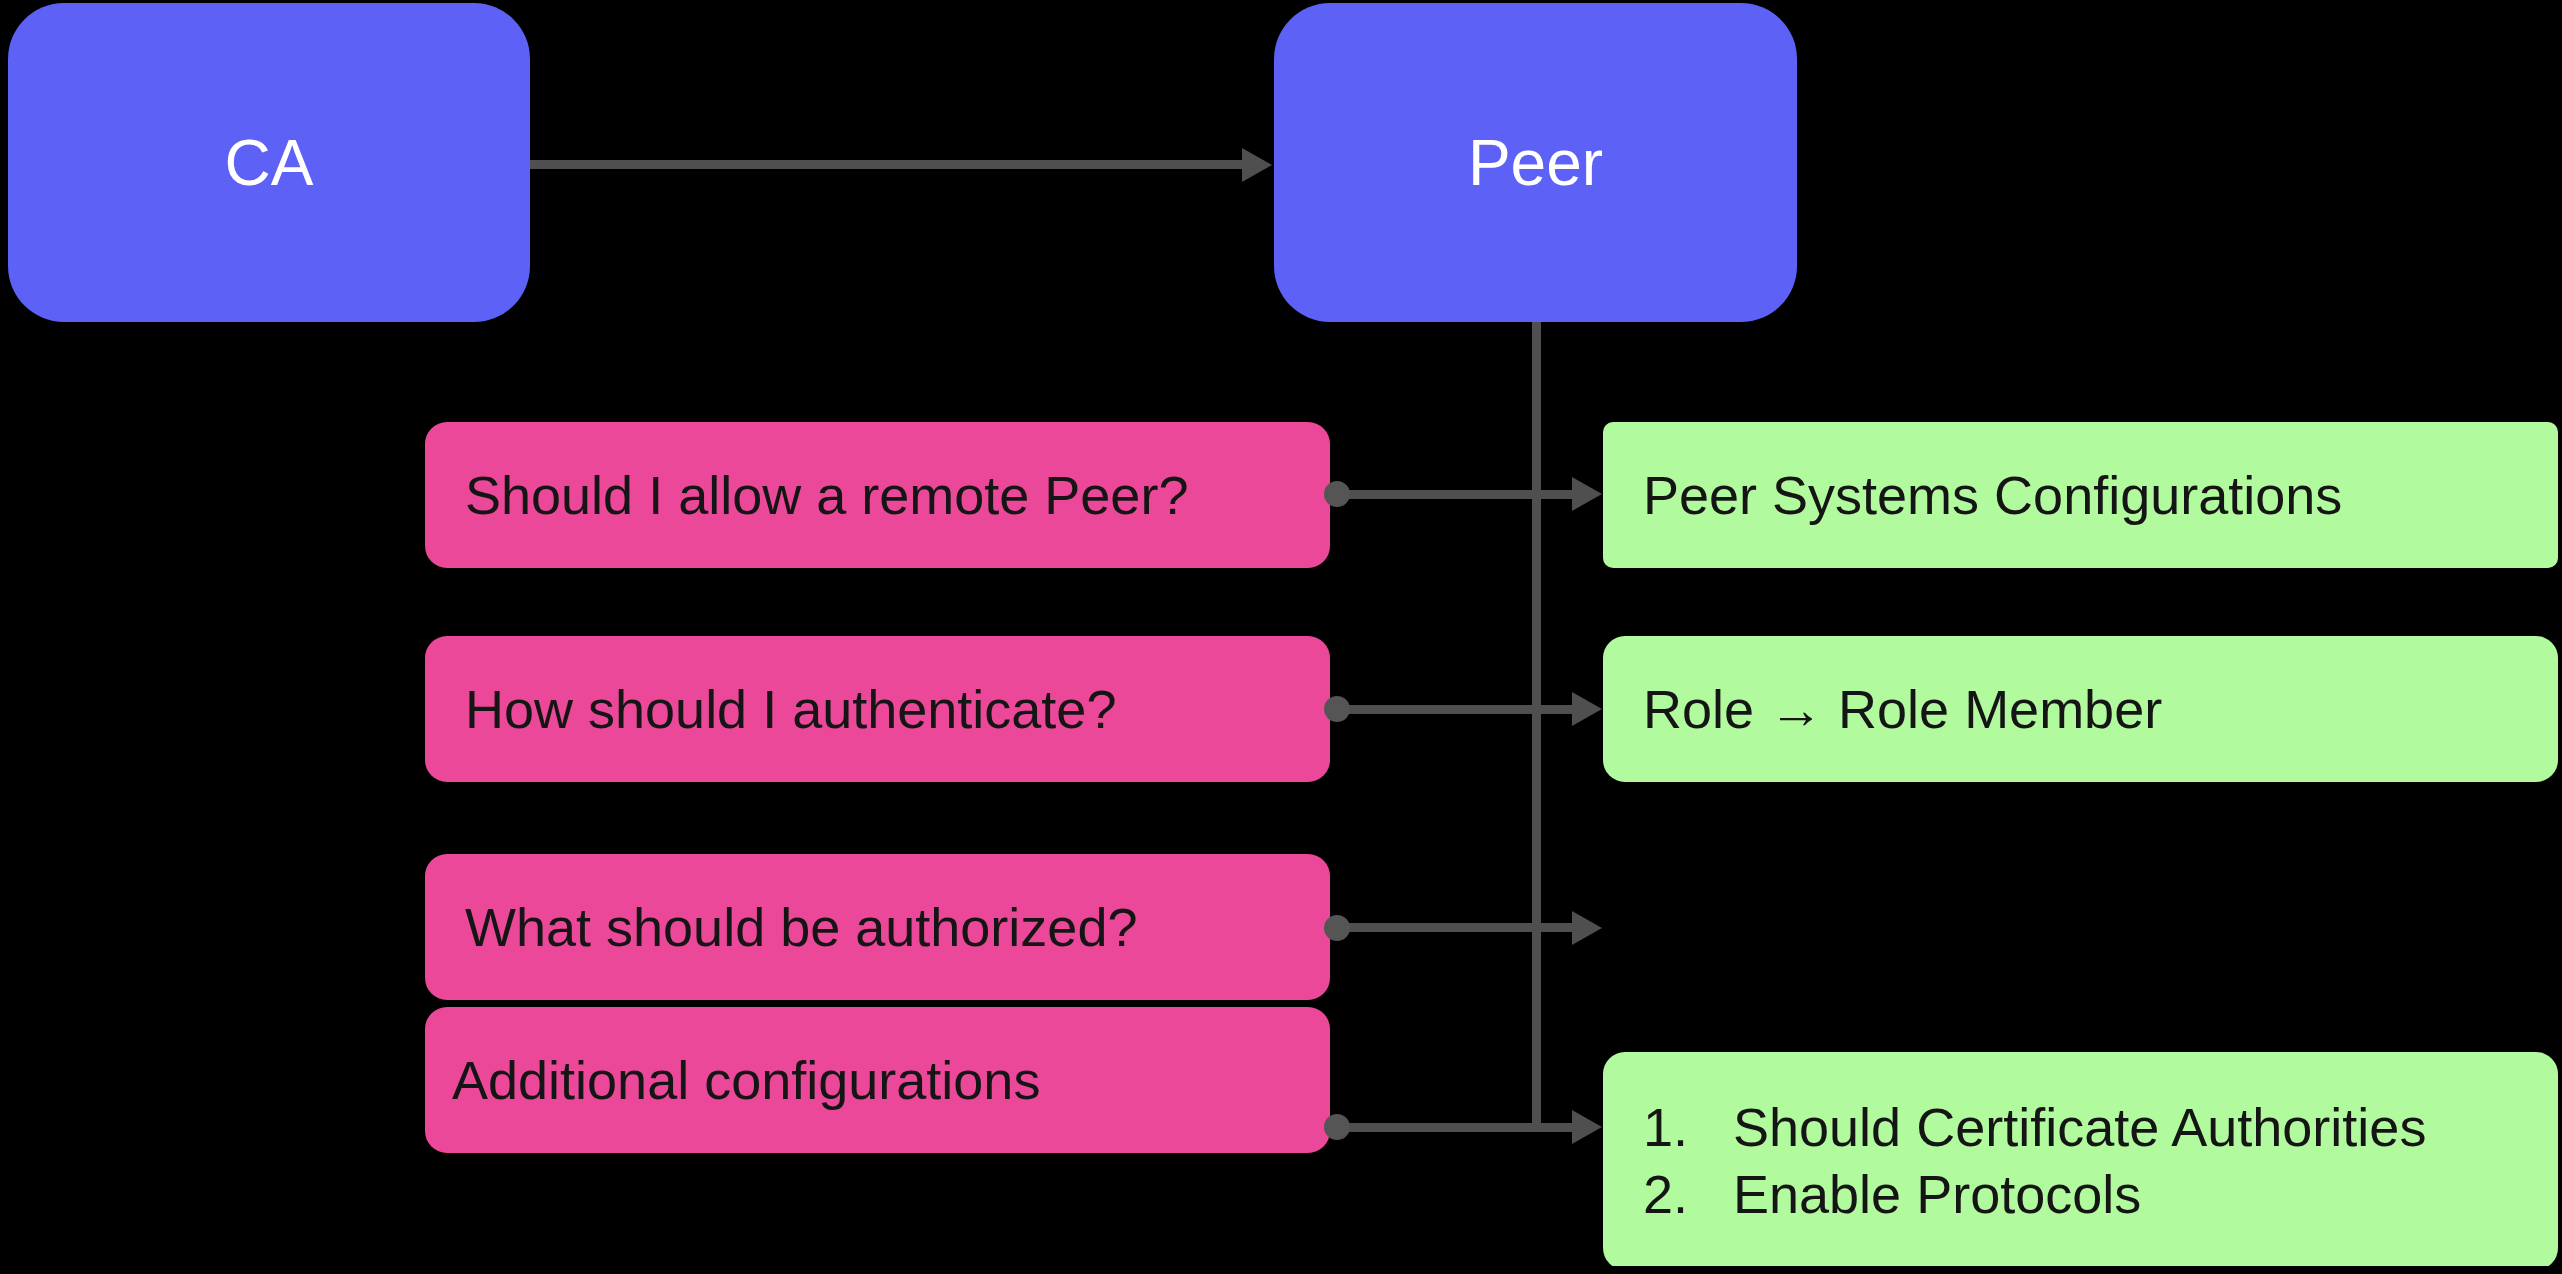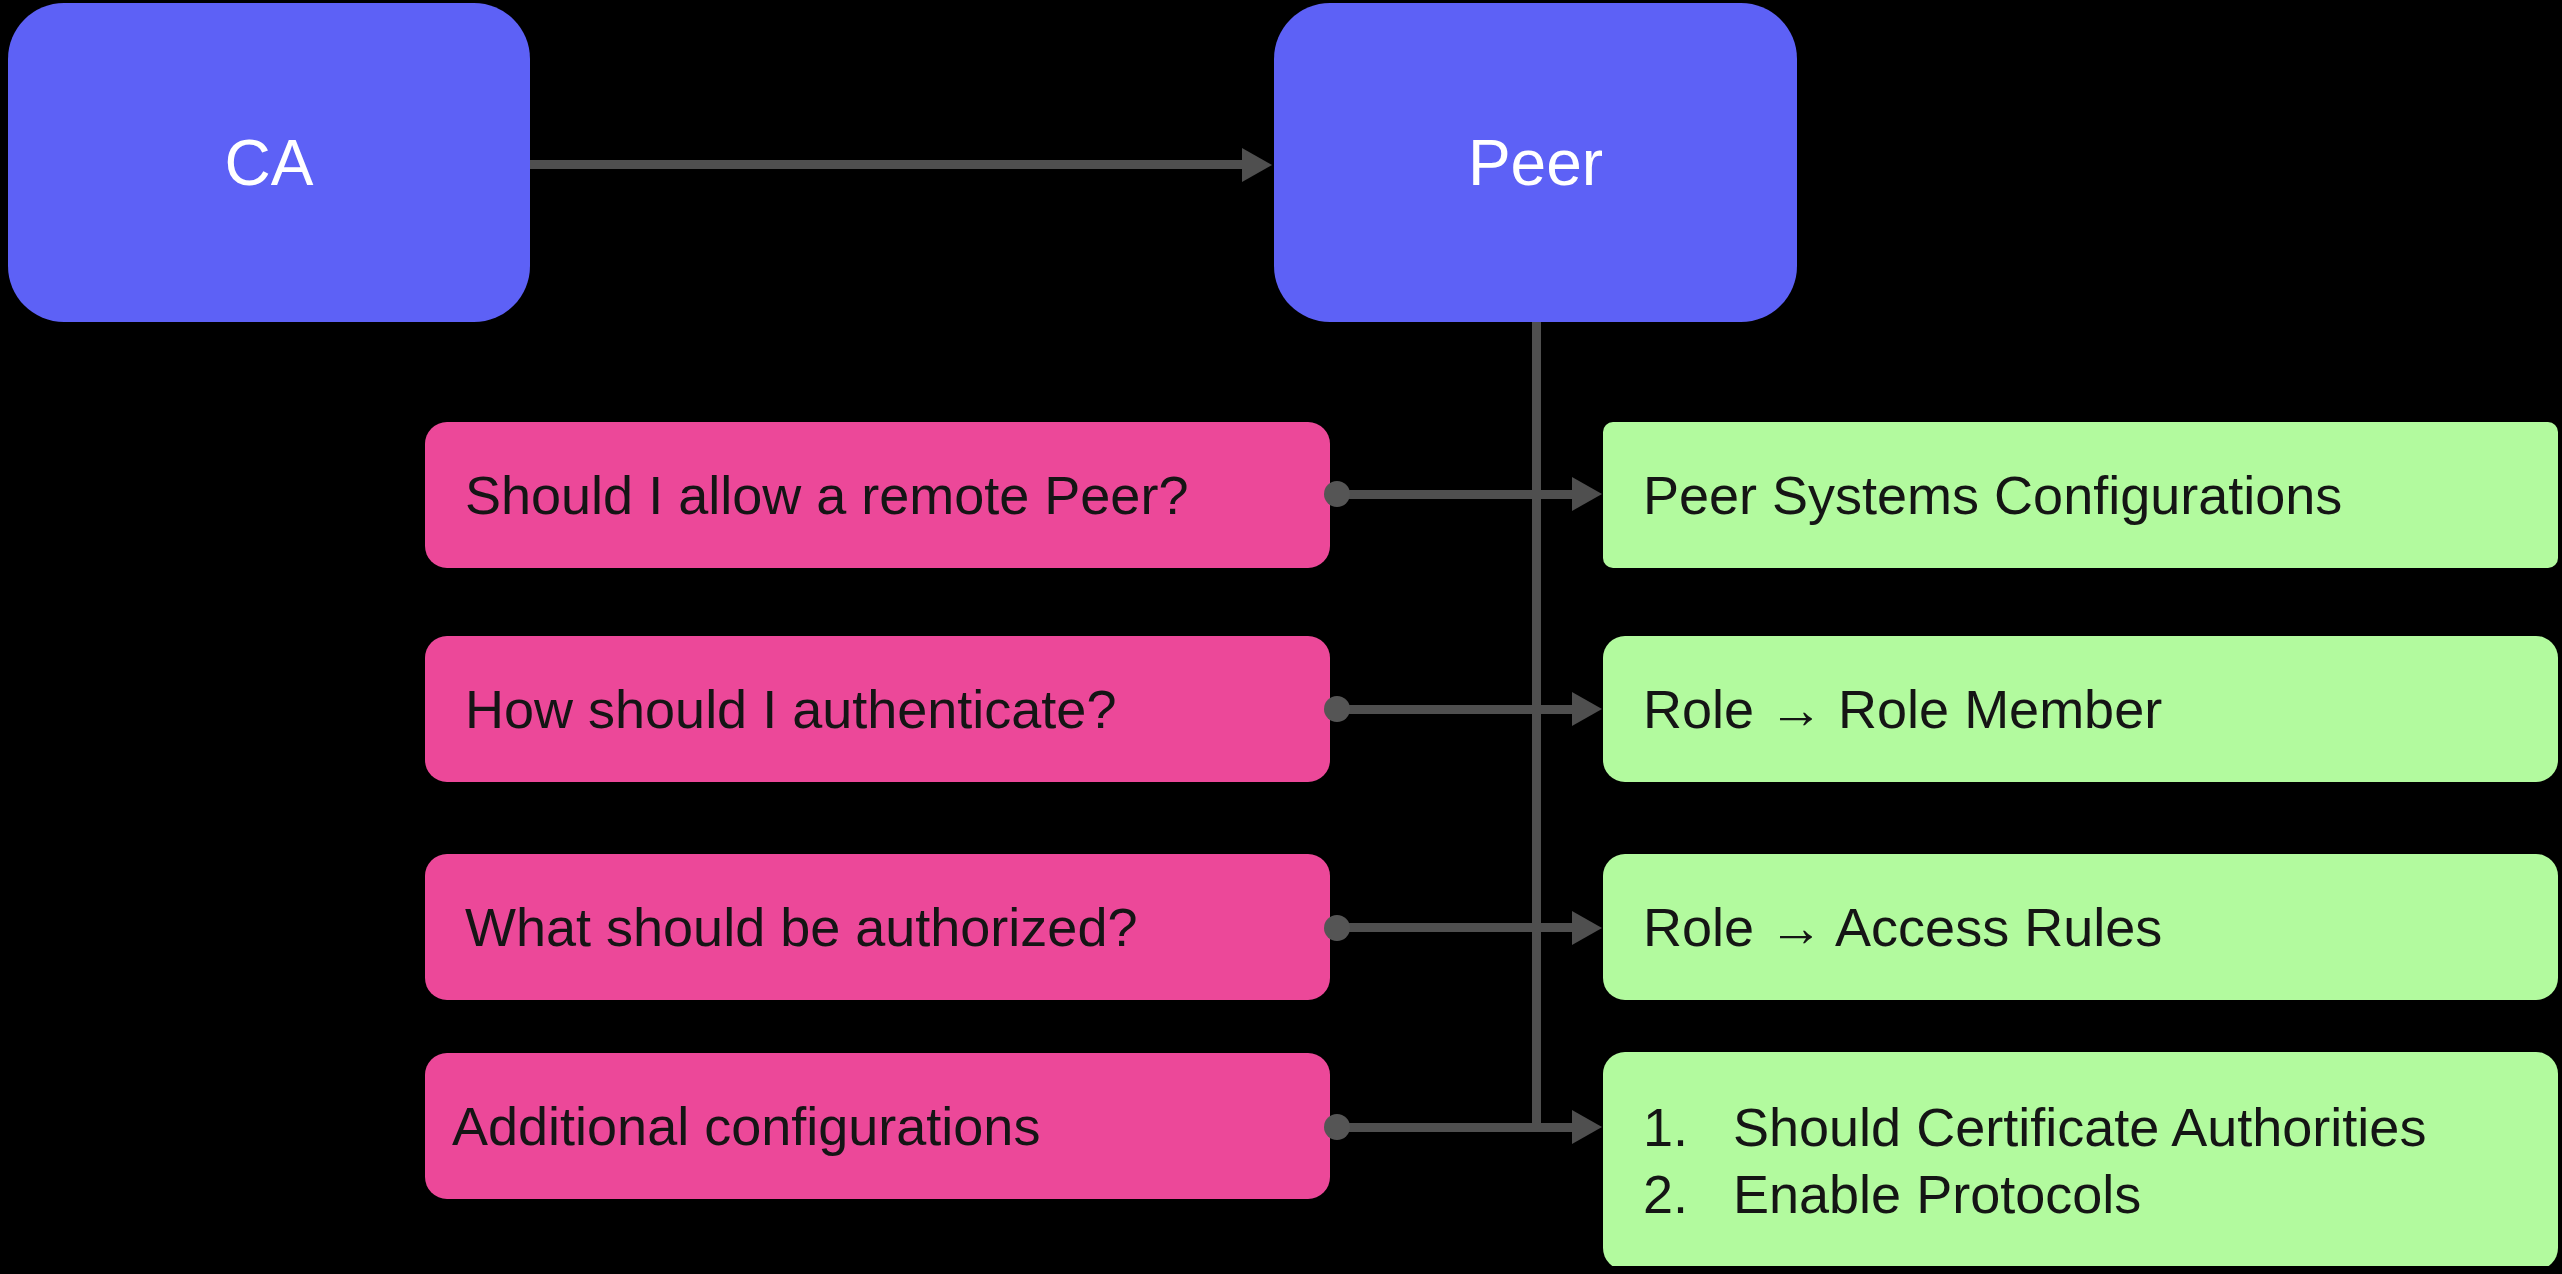--- a/index.html
+++ b/index.html
@@ -86,23 +86,22 @@
   <div class="qbox" style="top:636px;padding-left:40px;">How should I authenticate?</div>
   <div class="hline" style="left:1337px; top:705px; width:240px;"></div>
   <div class="dot" style="top:696px;"></div>
   <div class="arrow-right" style="left:1572px; top:692px;"></div>
   <div class="abox" style="top:636px;">Role → Role Member</div>
 
   <div class="qbox" style="top:854px;">What should be authorized?</div>
   <div class="hline" style="left:1337px; top:923px; width:240px;"></div>
   <div class="dot" style="top:915px;"></div>
   <div class="arrow-right" style="left:1572px; top:911px;"></div>
-  <div class="abox" style="top:854px;">Role → Access Rules</div>
 
-  <div class="qbox" style="top:1053px;padding-left:27px;">Additional configurations</div>
+  <div class="qbox" style="top:1007px;padding-left:27px;">Additional configurations</div>
   <div class="hline" style="left:1337px; top:1123px; width:240px;"></div>
   <div class="dot" style="top:1114px;"></div>
   <div class="arrow-right" style="left:1572px; top:1110px;"></div>
   <div class="abox tall" style="top:1052px;">
     <div class="list">
       <div class="li">
         <span class="num">1.</span>
         <span>Should Certificate Authorities</span>
       </div>
       <div class="li">

